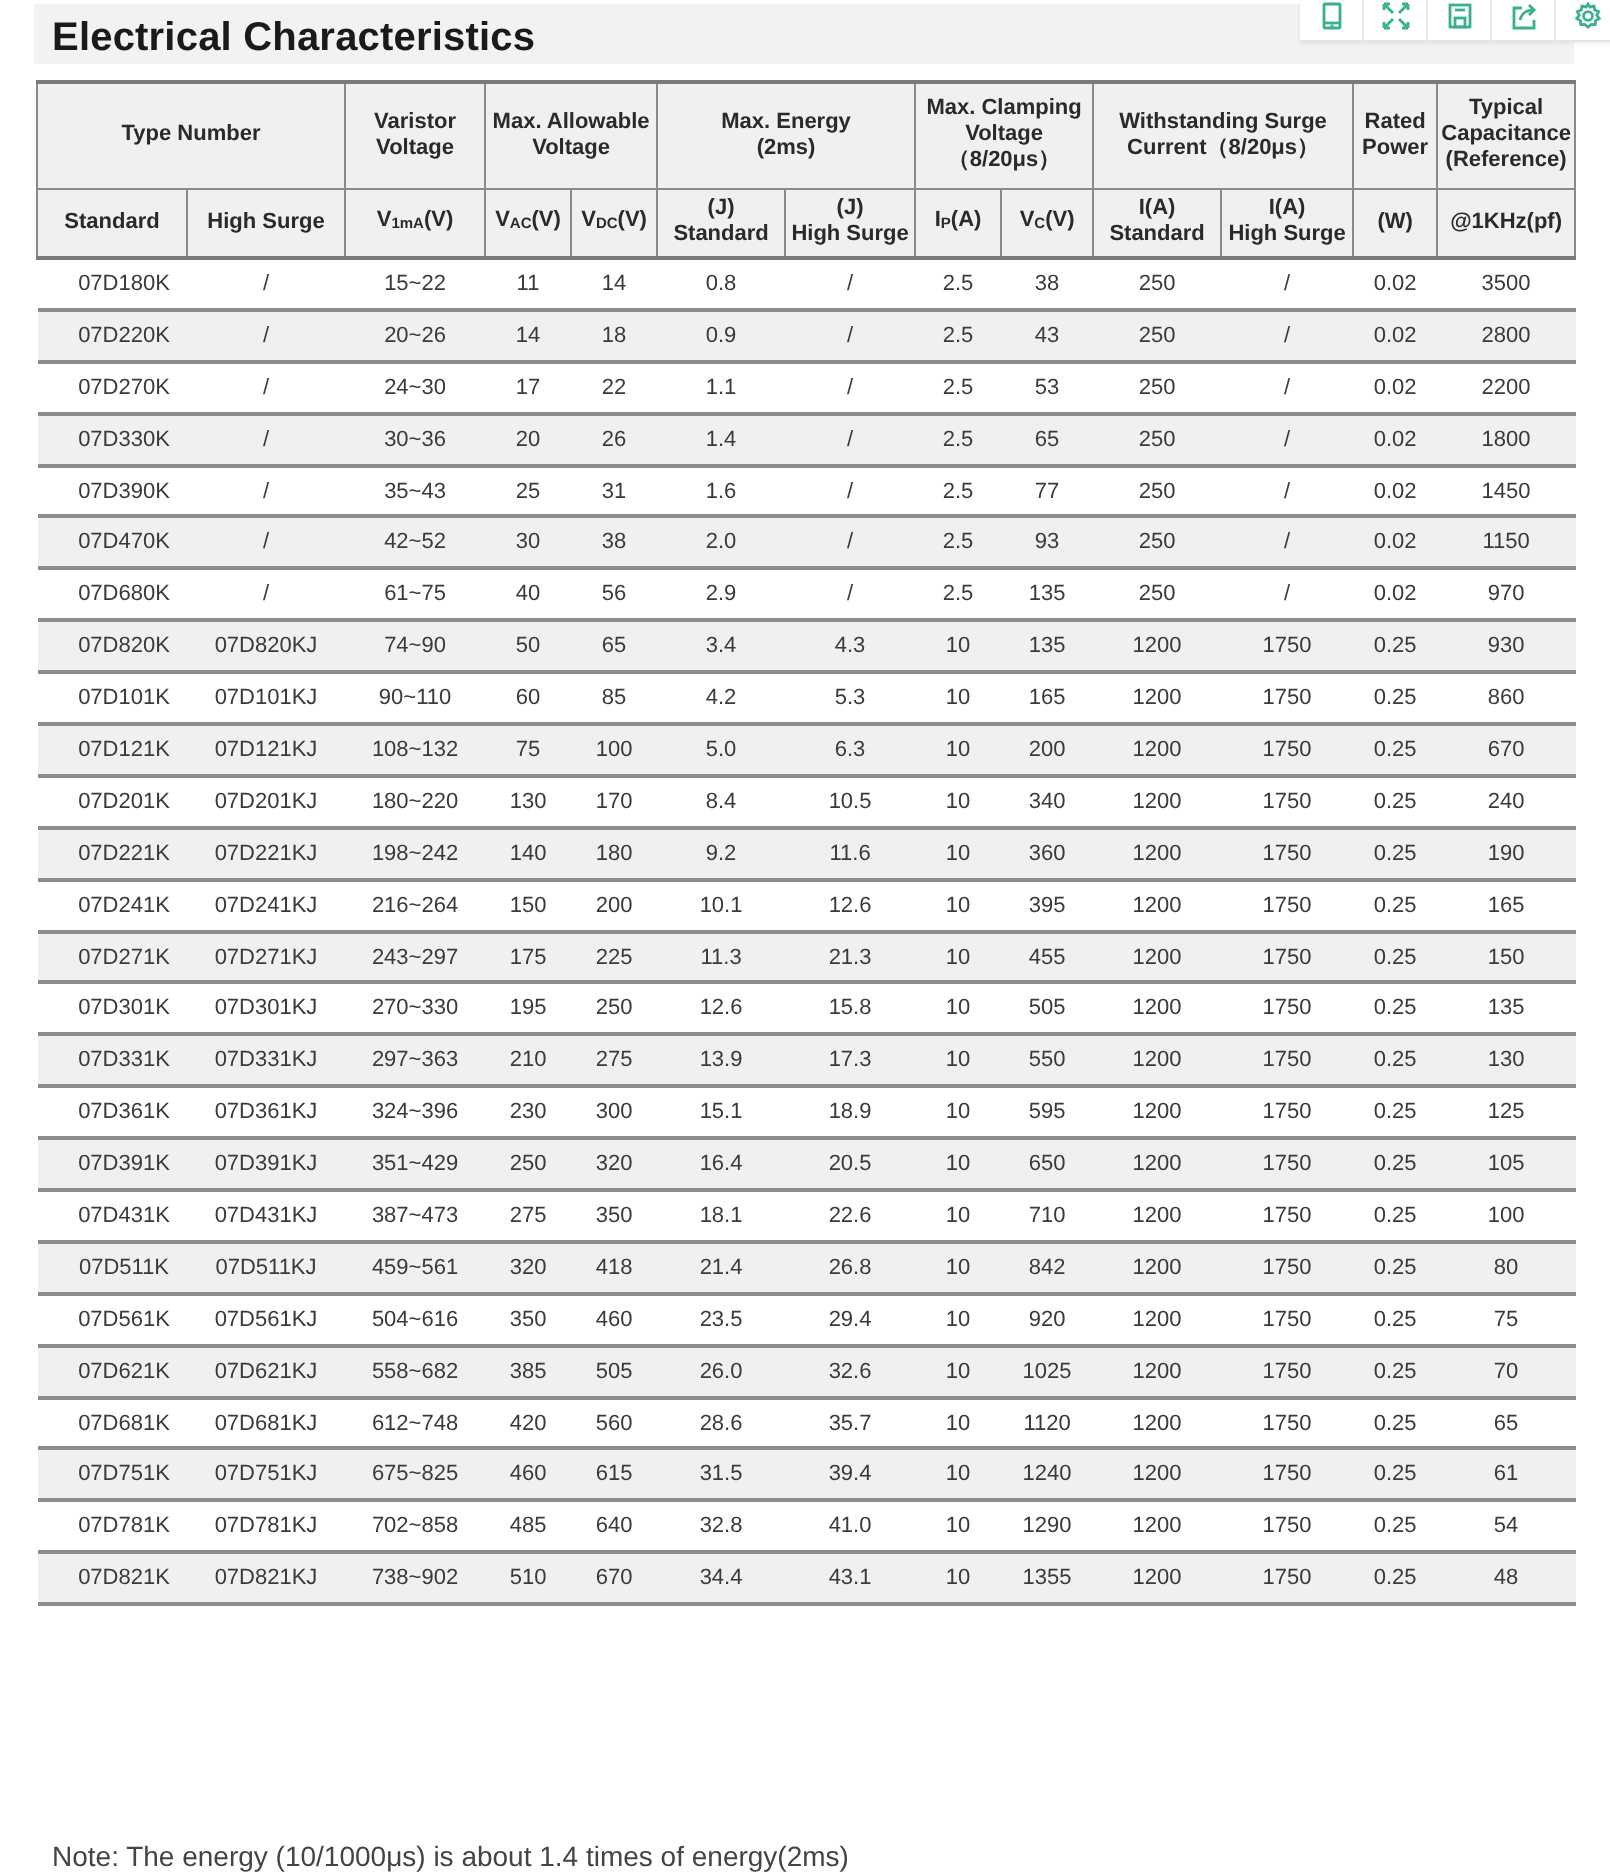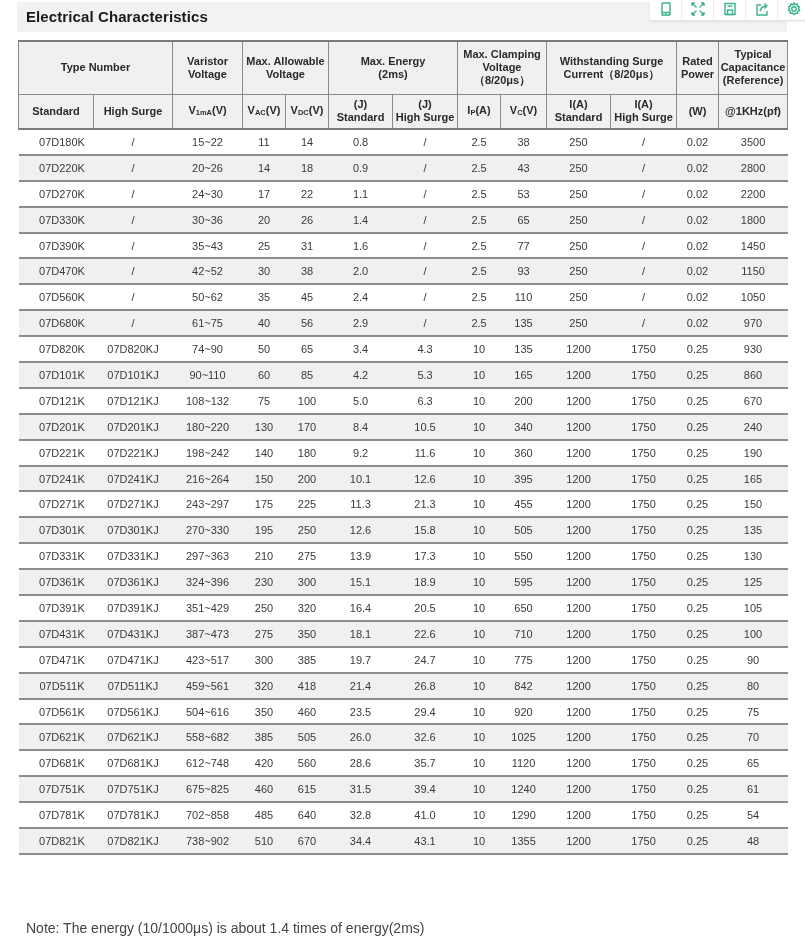--- a/index.html
+++ b/index.html
@@ -5,21 +5,21 @@
   * { box-sizing: border-box; margin: 0; padding: 0; }
   html, body { width: 805px; height: 937px; background: #ffffff; overflow: hidden; }
   body { font-family: "Liberation Sans", "DejaVu Sans", sans-serif; color: #333; position: relative; }
 
   .title-bar {
     position: absolute; left: 17px; top: 2px; width: 770px; height: 30px;
     background: #f2f2f2;
   }
   .title {
     position: absolute; left: 26px; top: 8px;
-    font-size: 15px; font-weight: bold; color: #1a1a1a; letter-spacing: 0.1px;
+    font-size: 20px; font-weight: bold; color: #1a1a1a; letter-spacing: 0.1px;
   }
 
   .toolbar {
     position: absolute; left: 650px; top: 0; height: 21px; width: 160px;
     background: #fff; display: flex; border-bottom: 1px solid #e3e3e3;
     box-shadow: 0 1px 2px rgba(0,0,0,0.06);
   }
   .tb-btn {
     width: 33px; height: 21px; display: flex; align-items: center; justify-content: center;
     border-right: 1px solid #ececec; cursor: pointer;
@@ -235,35 +235,20 @@
         <td>2.0</td>
         <td>/</td>
         <td>2.5</td>
         <td>93</td>
         <td>250</td>
         <td>/</td>
         <td>0.02</td>
         <td>1150</td>
       </tr>
       <tr>
-        <td class="std">07D560K</td>
-        <td>/</td>
-        <td>50~62</td>
-        <td>35</td>
-        <td>45</td>
-        <td>2.4</td>
-        <td>/</td>
-        <td>2.5</td>
-        <td>110</td>
-        <td>250</td>
-        <td>/</td>
-        <td>0.02</td>
-        <td>1050</td>
-      </tr>
-      <tr>
         <td class="std">07D680K</td>
         <td>/</td>
         <td>61~75</td>
         <td>40</td>
         <td>56</td>
         <td>2.9</td>
         <td>/</td>
         <td>2.5</td>
         <td>135</td>
         <td>250</td>
@@ -445,35 +430,20 @@
         <td>18.1</td>
         <td>22.6</td>
         <td>10</td>
         <td>710</td>
         <td>1200</td>
         <td>1750</td>
         <td>0.25</td>
         <td>100</td>
       </tr>
       <tr>
-        <td class="std">07D471K</td>
-        <td>07D471KJ</td>
-        <td>423~517</td>
-        <td>300</td>
-        <td>385</td>
-        <td>19.7</td>
-        <td>24.7</td>
-        <td>10</td>
-        <td>775</td>
-        <td>1200</td>
-        <td>1750</td>
-        <td>0.25</td>
-        <td>90</td>
-      </tr>
-      <tr>
         <td class="std">07D511K</td>
         <td>07D511KJ</td>
         <td>459~561</td>
         <td>320</td>
         <td>418</td>
         <td>21.4</td>
         <td>26.8</td>
         <td>10</td>
         <td>842</td>
         <td>1200</td>

